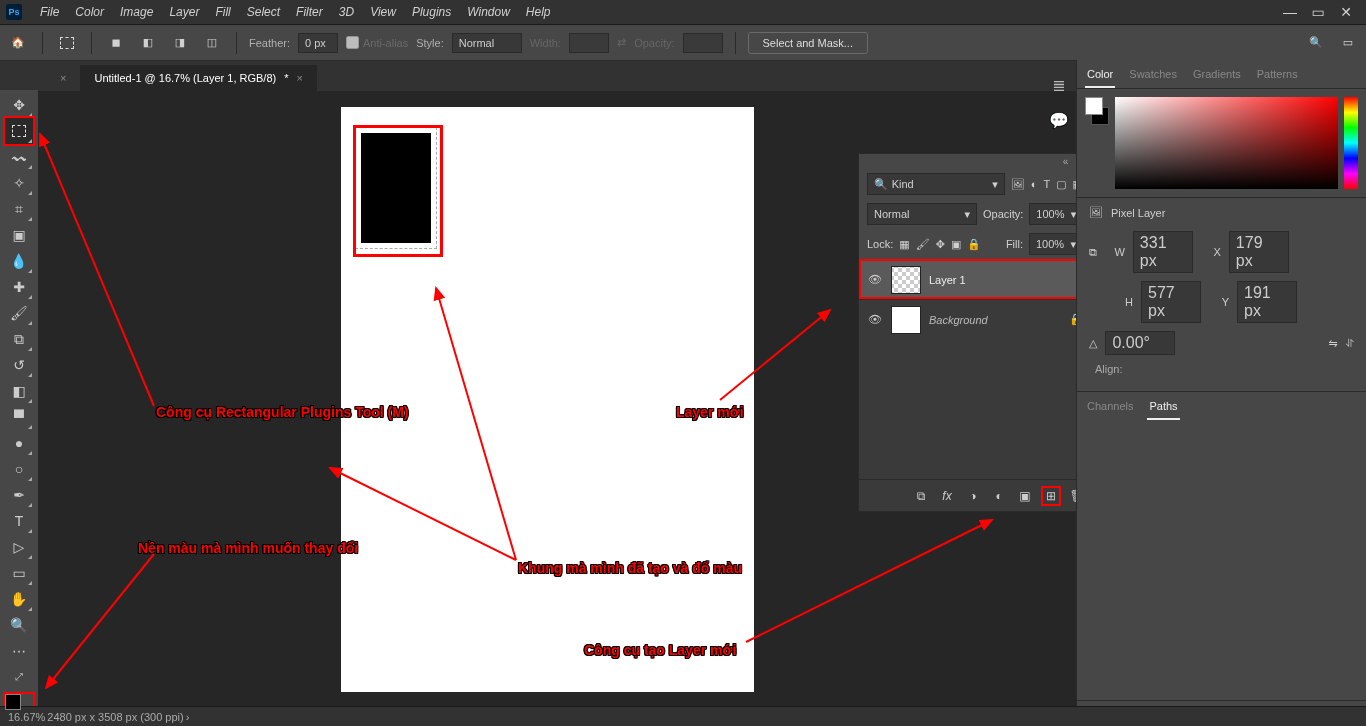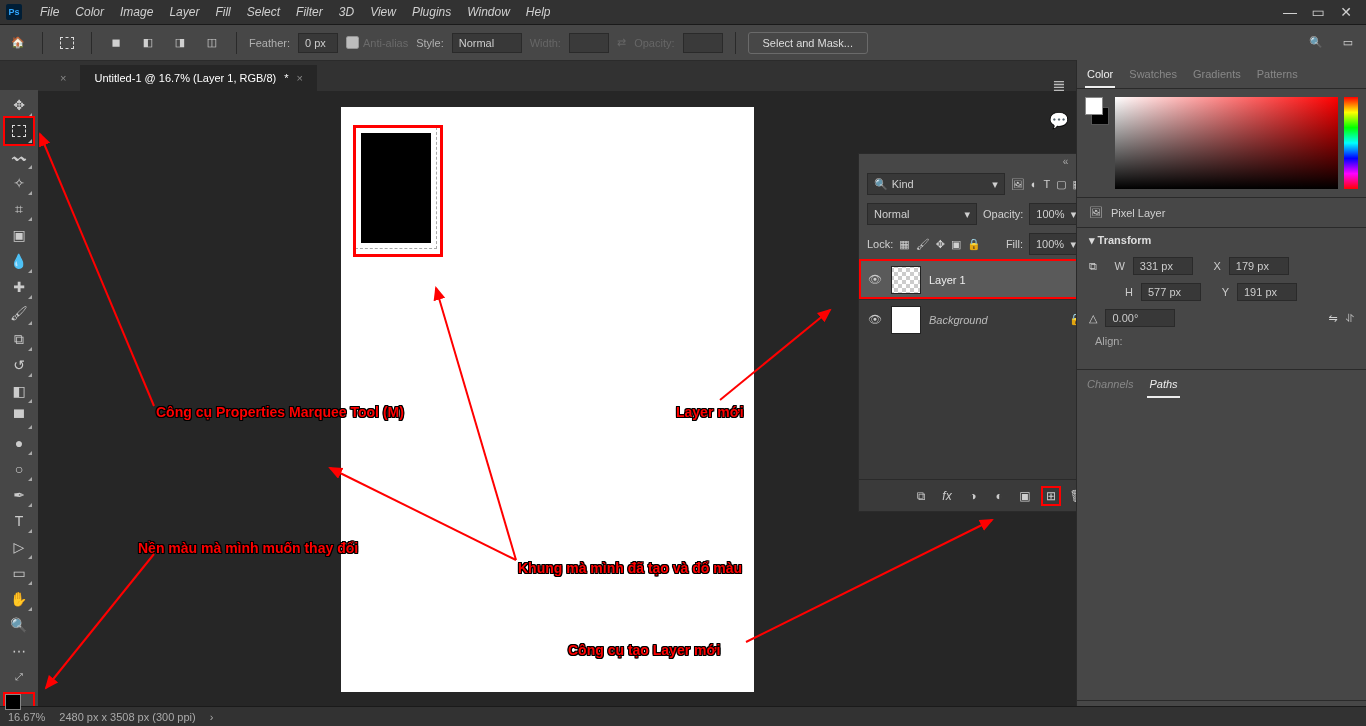--- a/index.html
+++ b/index.html
@@ -69,28 +69,28 @@
 .rdock .tabs .t.active { color: #eee; border-bottom: 2px solid #eee; }
 .rdock .color-body { padding: 8px; display: flex; gap: 6px; }
 .rdock .color-swatches { width: 24px; }
 .rdock .color-swatches .fg2 { width: 18px; height: 18px; background: #fff; border: 1px solid #888; margin-bottom: -8px; position: relative; z-index: 2; }
 .rdock .color-swatches .bg2 { width: 18px; height: 18px; background: #000; border: 1px solid #555; margin-left: 6px; }
 .rdock .color-cube { flex: 1; height: 92px; background: linear-gradient(to bottom, rgba(0,0,0,0) 0%, #000 100%), linear-gradient(to right, #fff 0%, #ff0000 100%); position: relative; }
 .rdock .hue { width: 14px; height: 92px; background: linear-gradient(to bottom, red, yellow, lime, cyan, blue, magenta, red); }
 .rdock .section { border-top: 1px solid #2a2a2a; }
 .rdock .prop-row { display: flex; align-items: center; padding: 4px 12px; gap: 8px; }
 .rdock .prop-row .pl { width: 20px; color: #ccc; text-align: right; }
-.rdock .prop-row .pf { background: #383838; border: 1px solid #2a2a2a; color: #ccc; padding: 2px 6px; width: 60px; font-size: 11px; }
+.rdock .prop-row .pf { background: #383838; border: 1px solid #2a2a2a; color: #ccc; padding: 2px 6px; width: 60px; font-size: 16px; }
 
 
 .anno { position: absolute; color: #ff0000; font-weight: bold; font-size: 14px; text-shadow: -1px 0 #000, 1px 0 #000, 0 -1px #000, 0 1px #000, -1px -1px #000, 1px 1px #000, -1px 1px #000, 1px -1px #000; pointer-events: none; }
 svg.arrows { position: absolute; left: 0; top: 0; pointer-events: none; }
 
 
-.statusbar { position: absolute; left: 0; right: 0; bottom: 0; height: 20px; background: #323232; border-top: 1px solid #1a1a1a; display: flex; align-items: center; padding: 0 8px; gap: 14px; font-size: 11px; color: #aaa; }
+.statusbar { position: absolute; left: 0; right: 0; bottom: 0; height: 20px; background: #323232; border-top: 1px solid #1a1a1a; display: flex; align-items: center; padding: 0 8px; gap: 2px; font-size: 11px; color: #aaa; }
 
 
 .shape-marquee { width: 14px; height: 12px; border: 1px dashed #ddd; }
 
 </style>
 </head>
 <body>
 
 <div class="menubar">
   <div class="ps-icon">Ps</div>
@@ -269,24 +269,20 @@
         <div class="bg2"></div>
     </div>
     <div class="color-cube"></div>
     <div class="hue"></div>
   </div>
 
   <div class="section" style="padding:8px 12px;display:flex;align-items:center;gap:8px;">
     <span>🖼</span>
     <span>Pixel Layer</span>
   </div>
-  <div class="section" style="padding:6px 12px;font-weight:bold;color:#ddd;">
-    <span>▾</span>
-    <span>Transform</span>
-  </div>
   <div class="prop-row">
     <span>⧉</span>
     <span class="pl">W</span>
       <div class="pf">331 px</div>
     <span class="pl">X</span>
       <div class="pf">179 px</div>
   </div>
   <div class="prop-row">
     <span style="width:16px"></span>
     <span class="pl">H</span>
@@ -295,45 +291,45 @@
       <div class="pf">191 px</div>
   </div>
   <div class="prop-row">
     <span>△</span>
     <div class="pf" style="width:70px">0.00°</div>
     <span style="margin-left:auto">⇋</span>
     <span>⥯</span>
   </div>
   <div style="padding:4px 18px;color:#aaa;">Align:</div>
 
-  <div class="tabs section" style="margin-top:18px;font-style:italic;">
+  <div class="tabs section" style="margin-top:12px;">
     <div class="t">Channels</div>
     <div class="t active">Paths</div>
   </div>
   <div style="flex:1"></div>
   <div style="display:flex;justify-content:flex-end;gap:12px;padding:6px 10px;border-top:1px solid #2a2a2a;color:#888">
     <span>●</span>
     <span>○</span>
     <span>◌</span>
     <span>◆</span>
     <span>⊞</span>
     <span>🗑</span>
   </div>
 </div>
 
 <div style="position:absolute;right:292px;top:66px;width:30px;display:flex;flex-direction:column;align-items:center;gap:16px;padding-top:10px;color:#bbb;">
   <div>≣</div>
   <div>💬</div>
 </div>
 
-<div class="anno" style="left:156px;top:404px;">Công cụ Properties Marquee Tool (M)</div>
+<div class="anno" style="left:156px;top:404px;">Công cụ Rectangular Plugins Tool (M)</div>
 <div class="anno" style="left:138px;top:540px;">Nền màu mà mình muốn thay đổi</div>
 <div class="anno" style="left:518px;top:560px;">Khung mà mình đã tạo và đổ màu</div>
 <div class="anno" style="left:676px;top:404px;">Layer mới</div>
-<div class="anno" style="left:568px;top:642px;">Công cụ tạo Layer mới</div>
+<div class="anno" style="left:584px;top:642px;">Công cụ tạo Layer mới</div>
 
 <svg class="arrows" width="1366" height="726">
   <defs>
       <marker id="ah" markerWidth="8" markerHeight="8" refX="6" refY="3" orient="auto">
         <path d="M0,0 L7,3 L0,6 Z" fill="#ff0000"></path>
       </marker>
     </defs>
   <line x1="154" y1="406" x2="40" y2="134" stroke="#ff0000" stroke-width="2" marker-end="url(#ah)"></line>
   <line x1="154" y1="554" x2="46" y2="688" stroke="#ff0000" stroke-width="2" marker-end="url(#ah)"></line>
   <line x1="516" y1="560" x2="436" y2="288" stroke="#ff0000" stroke-width="2" marker-end="url(#ah)"></line>

